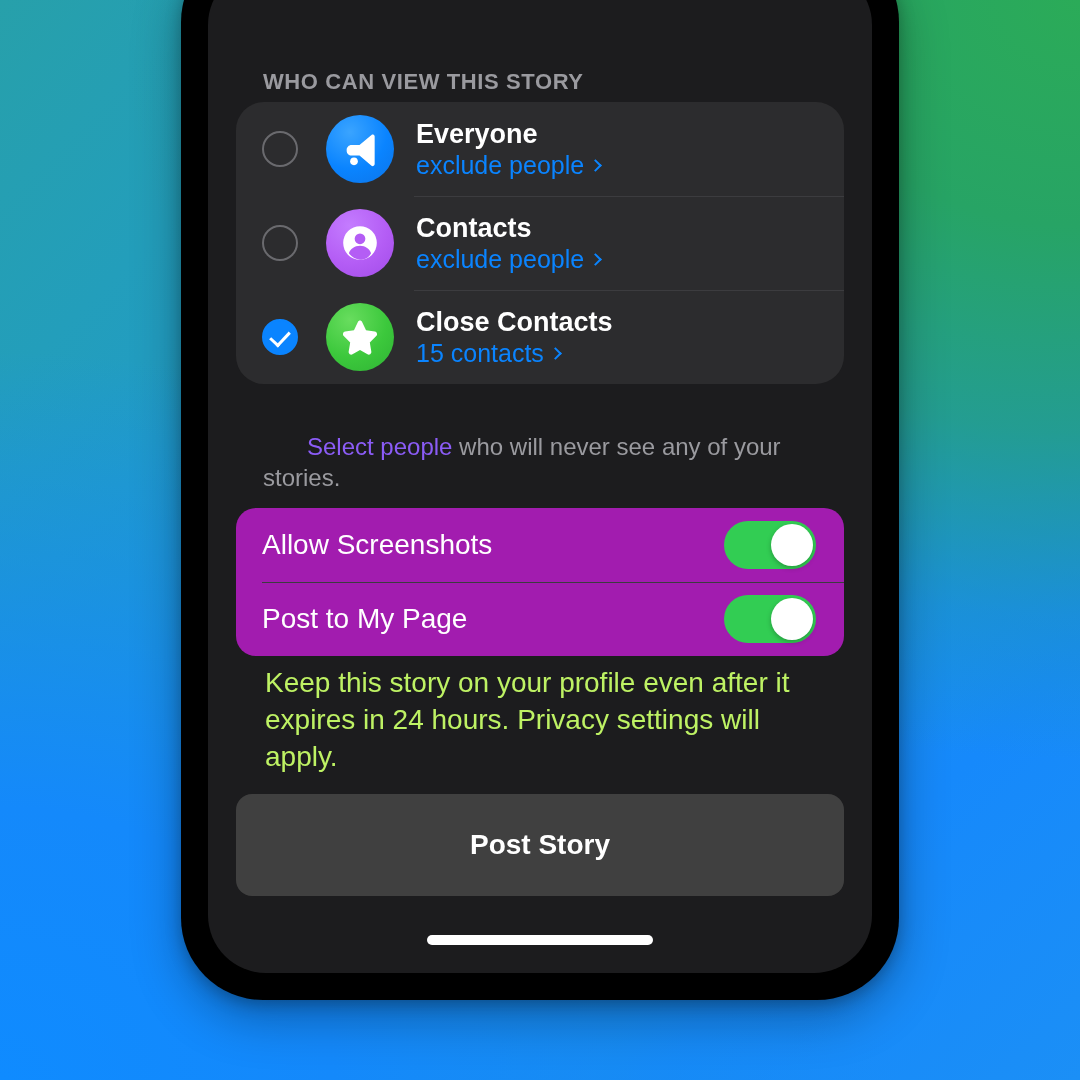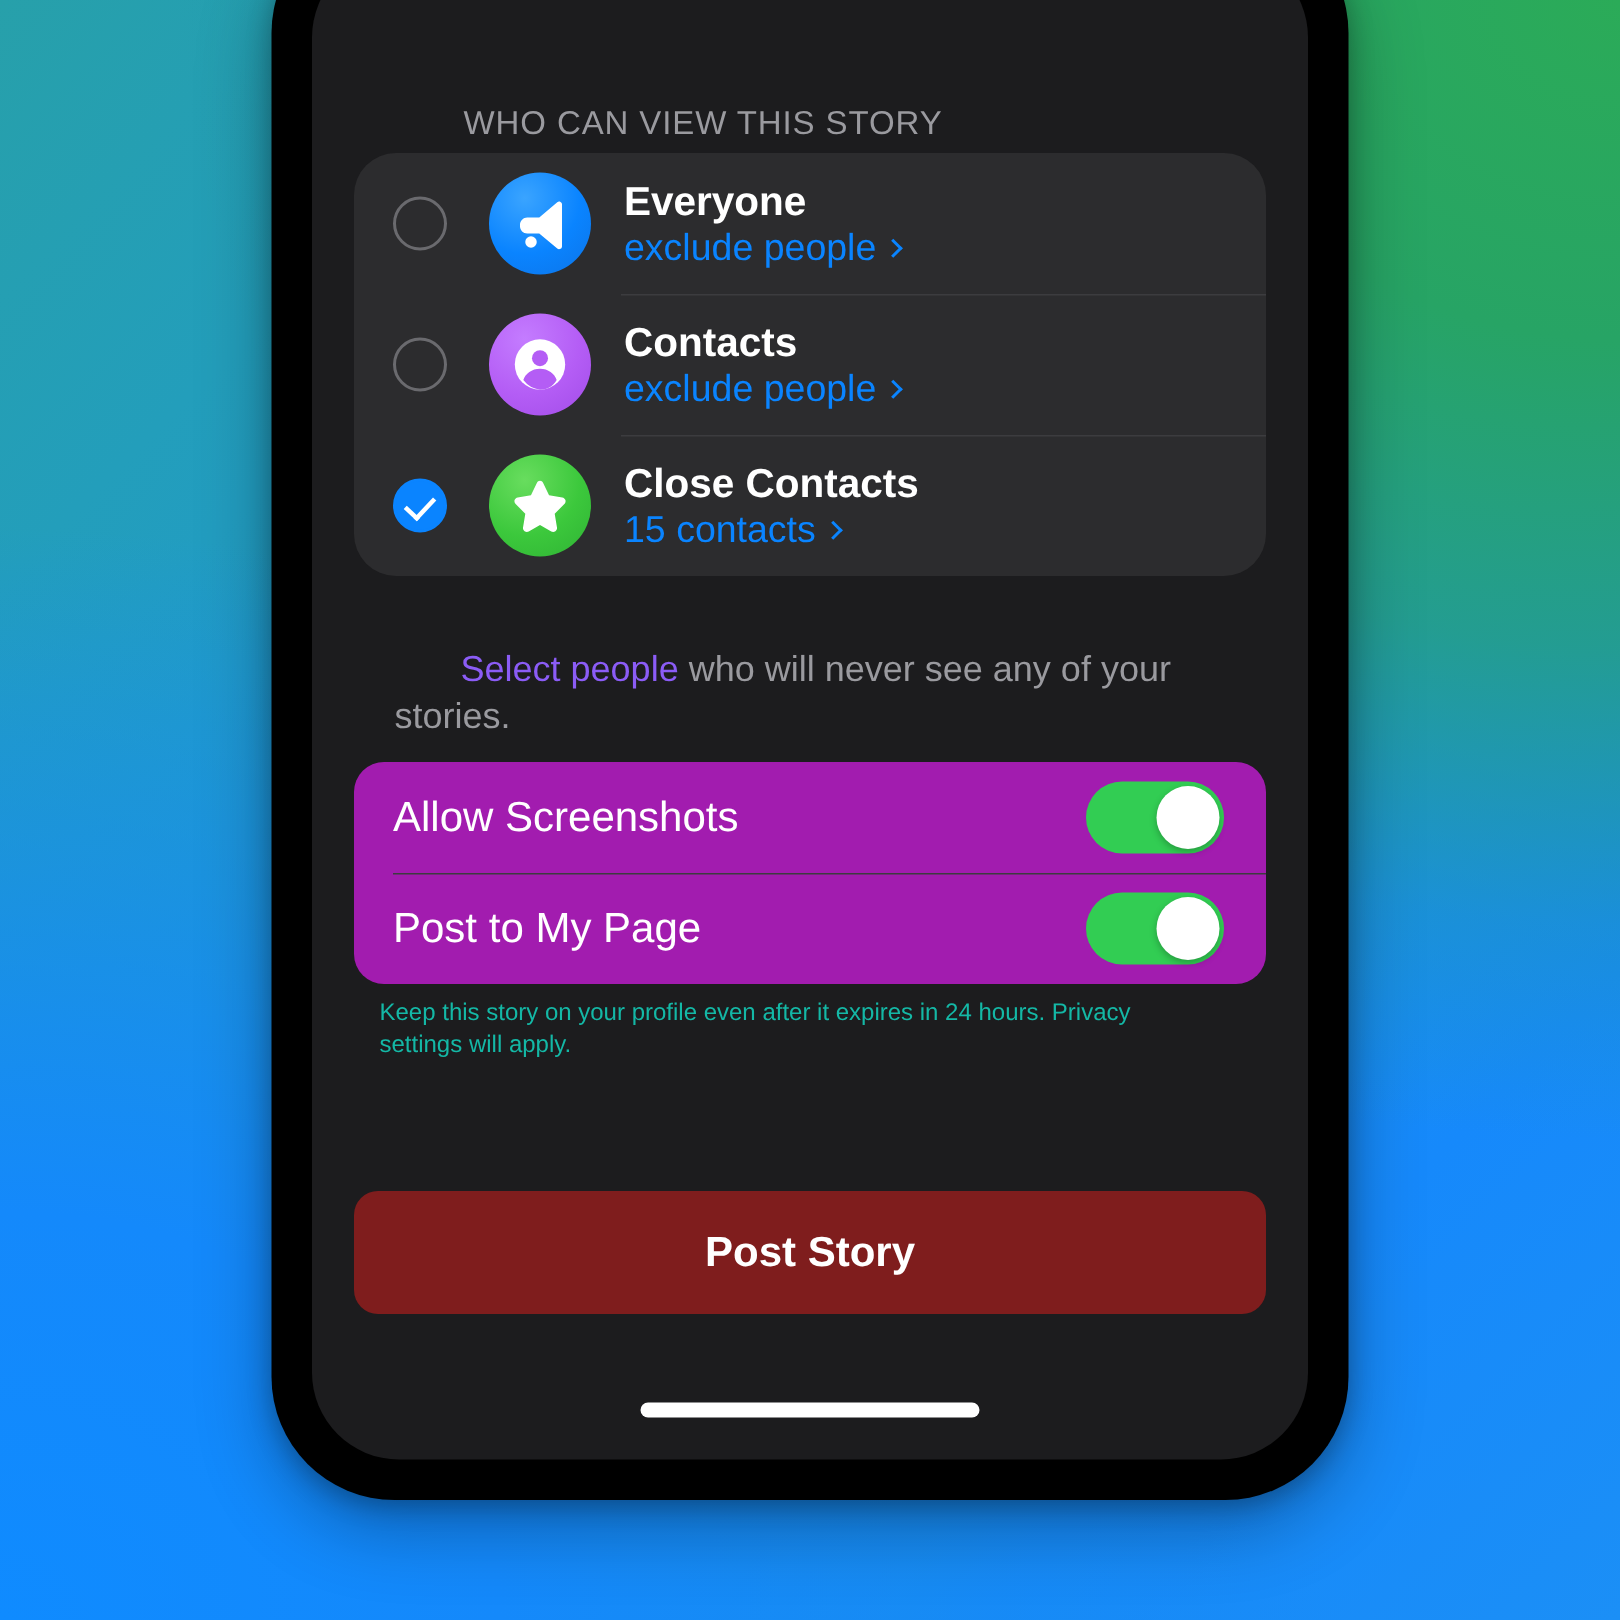--- a/index.html
+++ b/index.html
@@ -71,23 +71,22 @@
   }
 
   
   .section-header {
     position: absolute;
     left: 55px;
     top: 102px;
     font-size: 22px;
     letter-spacing: 0.6px;
     color: #9a9a9f;
-    font-weight: 400;
+    font-weight: 700;
     text-transform: uppercase;
-    margin-left: 46px;
   }
 
   
   #audience-card {
     position: absolute;
     left: 28px;
     right: 28px;
     top: 135px;
     background: #2c2c2e;
     border-radius: 28px;
@@ -230,37 +229,37 @@
     width: 42px; height: 42px;
     border-radius: 50%;
     background: #ffffff;
     box-shadow: 0 2px 5px rgba(0,0,0,0.25);
   }
   .switch.on .knob { left: auto; right: 3px; }
 
   
   #toggle-footnote {
     position: absolute;
-    left: 45px;
+    left: 57px;
     right: 60px;
     top: 698px;
-    font-size: 16px;
-    color: #14b8a6;
+    font-size: 28px;
+    color: #bef264;
     line-height: 1.32;
   }
 
   
   #post-button {
     position: absolute;
     left: 28px;
     right: 28px;
     top: 827px;
-    height: 82px;
+    height: 102px;
     border-radius: 16px;
-    background: #7f1d1d;
+    background: #404040;
     border: none;
     color: #ffffff;
     font-size: 28px;
     font-weight: bold;
     font-family: "Liberation Sans", sans-serif;
     display: flex;
     align-items: center;
     justify-content: center;
     cursor: pointer;
   }

